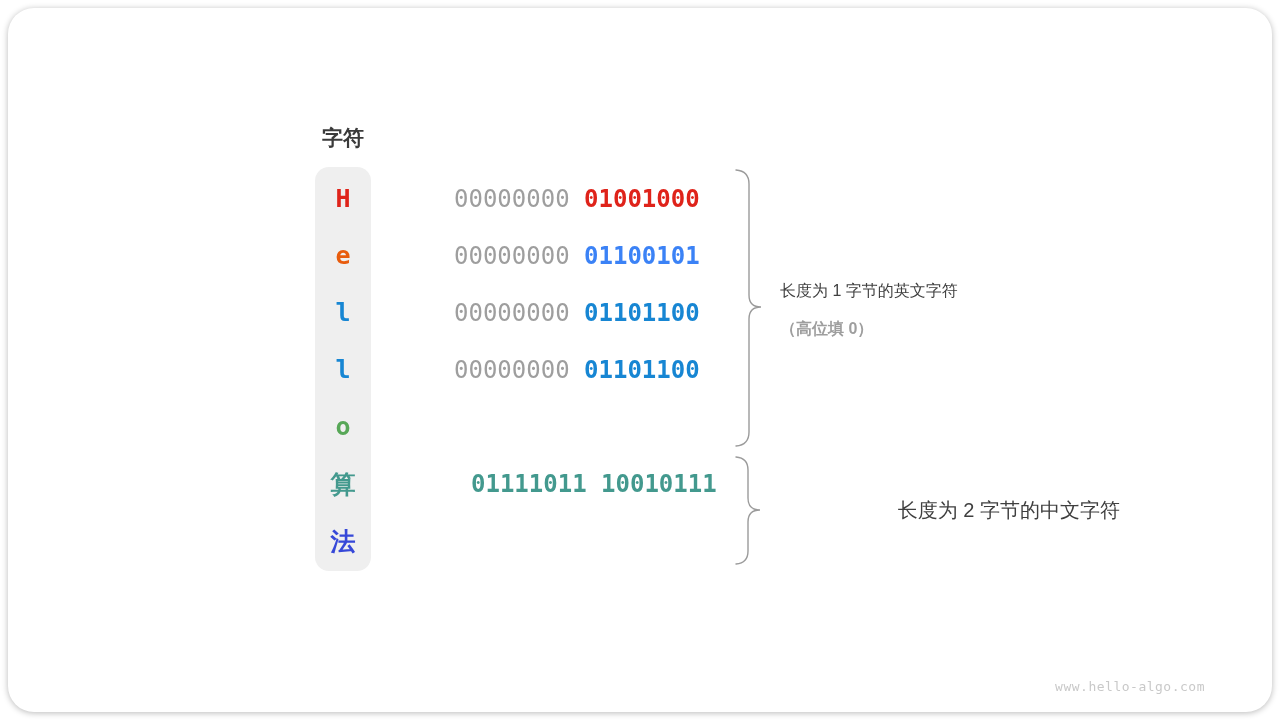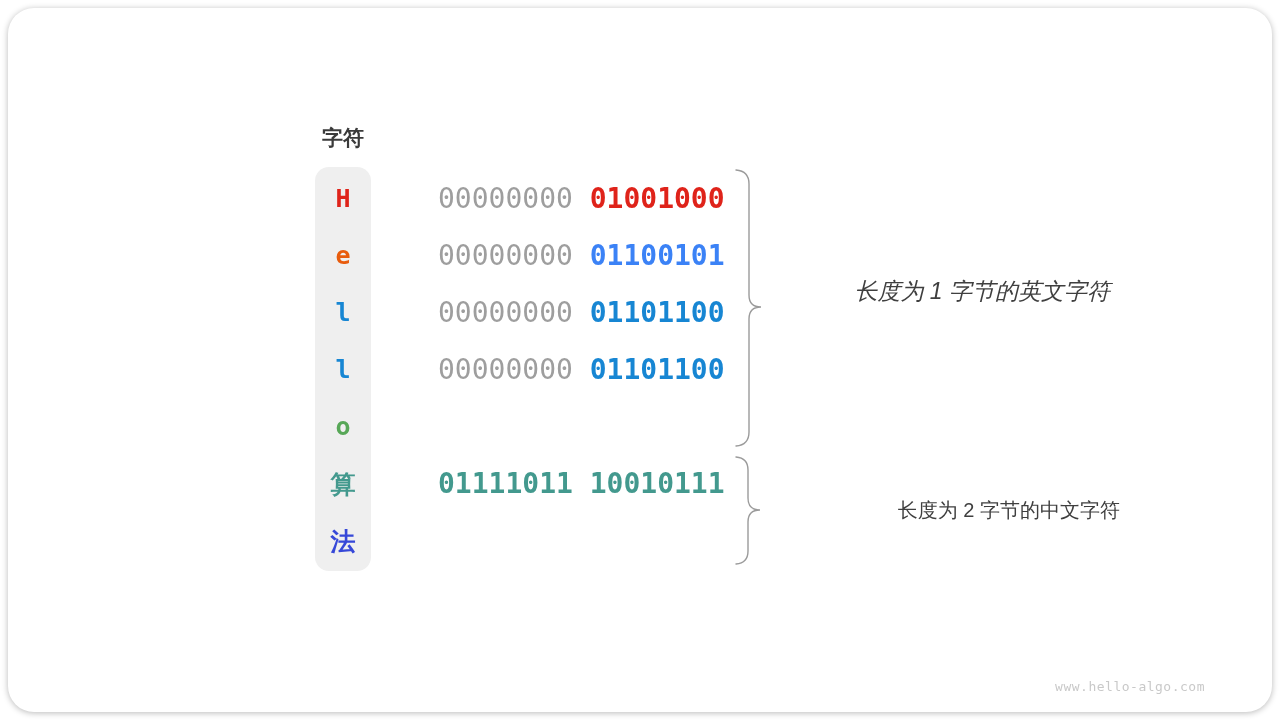--- a/index.html
+++ b/index.html
@@ -45,40 +45,39 @@
     left: 307px; width: 56px;
     text-align: center;
     font-size: 25px; font-weight: 700;
     line-height: 34px;
     font-family: "DejaVu Sans Mono", "Liberation Mono", monospace;
   }
   .char-cell.cjk { font-family: "Liberation Sans", "DejaVu Sans", sans-serif; }
 
   .binary-line {
     position: absolute;
-    left: 430px;
-    font-size: 28px;
+    left: 446px;
+    font-size: 24px;
     line-height: 30px;
     font-family: "DejaVu Sans Mono", "Liberation Mono", monospace;
     white-space: pre;
   }
   .binary-line .b1 { font-weight: 400; }
   .binary-line .b2 { font-weight: 700; }
   .binary-line.both-bold .b1 { font-weight: 700; }
 
   .braces-svg { position: absolute; left: 0; top: 0; }
 
   .annotation-1 {
     position: absolute;
     left: 772px; top: 264px; width: 330px;
-    text-align: right;
-    font-size: 23px;
+    text-align: left;
+    font-size: 16px;
     line-height: 38px;
     color: #3f3f3f;
-    font-style: italic;
   }
   .annotation-1 .sub { color: #9e9e9e; font-weight: 700; }
 
   .annotation-2 {
     position: absolute;
     left: 772px; top: 489px; width: 340px;
     text-align: right;
     font-size: 20px;
     line-height: 26px;
     color: #3f3f3f;
@@ -106,27 +105,28 @@
   <div class="char-cell" style="top: 288px; color: rgb(23, 134, 211);">l</div>
   <div class="char-cell" style="top: 345px; color: rgb(23, 134, 211);">l</div>
   <div class="char-cell" style="top: 402px; color: rgb(87, 167, 87);">o</div>
   <div class="char-cell cjk" style="top: 459px; color: rgb(67, 153, 142);">算</div>
   <div class="char-cell cjk" style="top: 516px; color: rgb(54, 72, 216);">法</div>
 
   <div class="binary-line" style="top:176px;"><span class="b1" style="color: rgb(158, 158, 158);">00000000</span> <span class="b2" style="color: rgb(223, 35, 26);">01001000</span></div>
   <div class="binary-line" style="top:233px;"><span class="b1" style="color: rgb(158, 158, 158);">00000000</span> <span class="b2" style="color: #3b82f6;">01100101</span></div>
   <div class="binary-line" style="top:290px;"><span class="b1" style="color: rgb(158, 158, 158);">00000000</span> <span class="b2" style="color: rgb(23, 134, 211);">01101100</span></div>
   <div class="binary-line" style="top:347px;"><span class="b1" style="color: rgb(158, 158, 158);">00000000</span> <span class="b2" style="color: rgb(23, 134, 211);">01101100</span></div>
-  <div class="binary-line both-bold" style="top:461px;"><span class="b1" style="color: rgb(67, 153, 142);">01111011</span> <span class="b2" style="color: rgb(67, 153, 142);">10010111</span></div>
+  <div class="binary-line both-bold" style="top:461px;margin-left:17px;"><span class="b1" style="color: rgb(67, 153, 142);">01111011</span> <span class="b2" style="color: rgb(67, 153, 142);">10010111</span></div>
 
   <svg class="braces-svg" width="1280" height="720" viewBox="0 0 1280 720">
     <path d="M 728 162 Q 741 163 741 176 L 741 287 Q 741 299 753 299 Q 741 299 741 311 L 741 424 Q 741 437 728 438" fill="none" stroke="#9b9b9b" stroke-width="1.4" stroke-linecap="round"></path>
     <path d="M 728 449 Q 740 450 740 462 L 740 490 Q 740 502 752 502 Q 740 502 740 514 L 740 543 Q 740 555 728 556" fill="none" stroke="#9b9b9b" stroke-width="1.4" stroke-linecap="round"></path>
   </svg>
 
   <div class="annotation-1">
     <div>长度为 1 字节的英文字符</div>
+    <div class="sub">（高位填 0）</div>
   </div>
   <div class="annotation-2">长度为 2 字节的中文字符</div>
 
   <div class="watermark mono">www.hello-algo.com</div>
 
 </div>
 
 </body></html>

